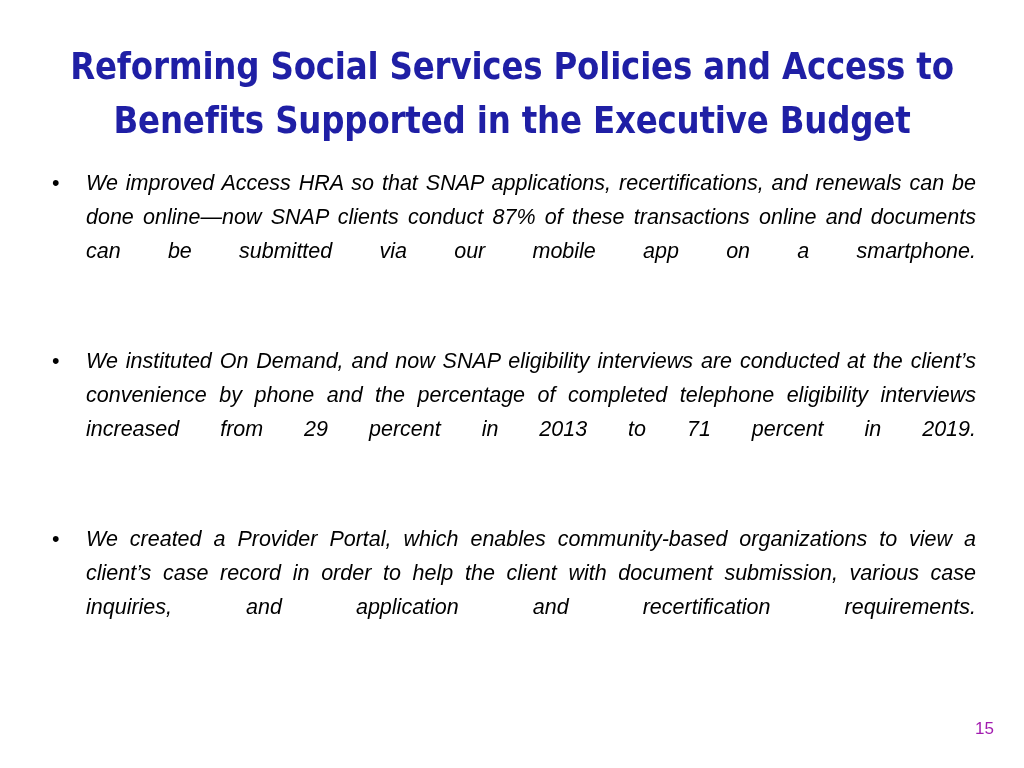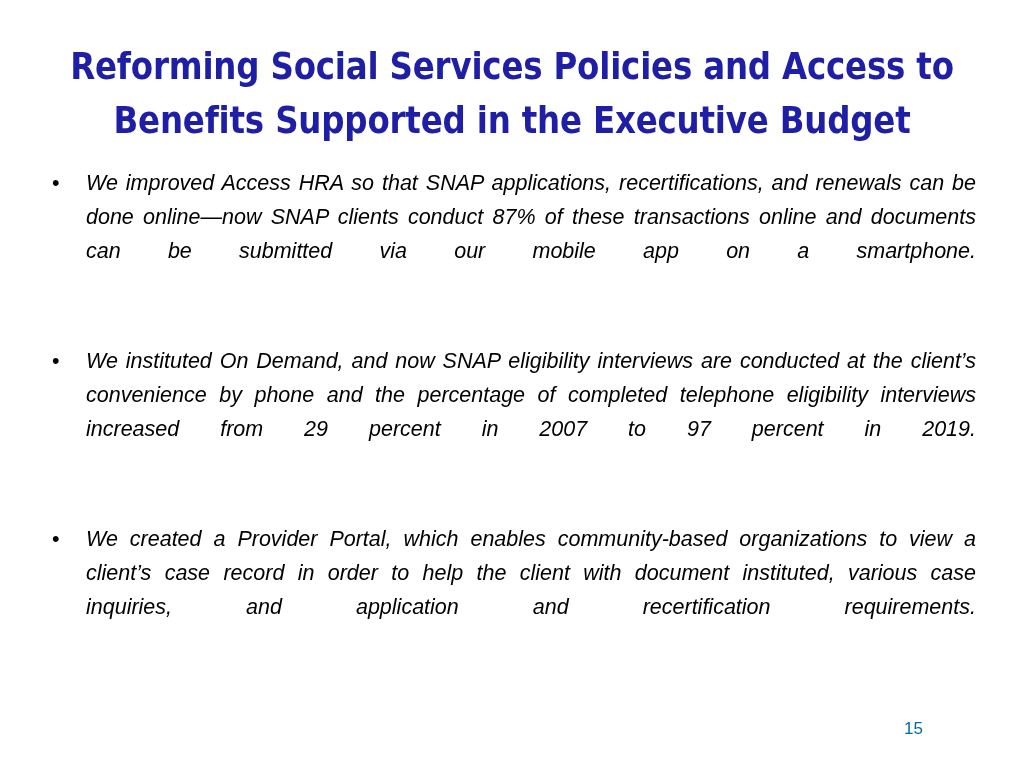--- a/index.html
+++ b/index.html
@@ -88,22 +88,22 @@
     display: inline-block;
     width: 100%;
   }
 
   
   .page-number {
     position: absolute;
     left: 904px;
     top: 719px;
     width: 90px;
-    text-align: left;
-    color: #0369a1;
+    text-align: right;
+    color: #a21caf;
     font-family: "Liberation Sans", sans-serif;
     font-size: 17px;
     line-height: 20px;
   }
 </style>
 </head>
 <body>
 
 <div class="slide">
 
@@ -111,25 +111,25 @@
 
   <div class="body-block">
 
     <div class="bullet-item">
       <span class="bullet-marker">•</span>
       <span class="bullet-text">We improved Access HRA so that SNAP applications, recertifications, and renewals can be done online—now  SNAP clients conduct 87% of these transactions online and documents can be submitted via our mobile app on a smartphone.</span>
     </div>
 
     <div class="bullet-item">
       <span class="bullet-marker">•</span>
-      <span class="bullet-text">We instituted On Demand, and now SNAP eligibility interviews are conducted at the client’s convenience by phone and the percentage of completed telephone eligibility interviews increased from 29 percent in 2007 to 97 percent in 2019.</span>
+      <span class="bullet-text">We instituted On Demand, and now SNAP eligibility interviews are conducted at the client’s convenience by phone and the percentage of completed telephone eligibility interviews increased from 29 percent in 2013 to 71 percent in 2019.</span>
     </div>
 
     <div class="bullet-item">
       <span class="bullet-marker">•</span>
-      <span class="bullet-text">We created a Provider Portal, which enables community-based organizations to view a client’s case record in order to help the client with document instituted, various case inquiries, and application and recertification requirements.</span>
+      <span class="bullet-text">We created a Provider Portal, which enables community-based organizations to view a client’s case record in order to help the client with document submission, various case inquiries, and application and recertification requirements.</span>
     </div>
 
   </div>
 
   <div class="page-number">15</div>
 
 </div>
 
 </body></html>

